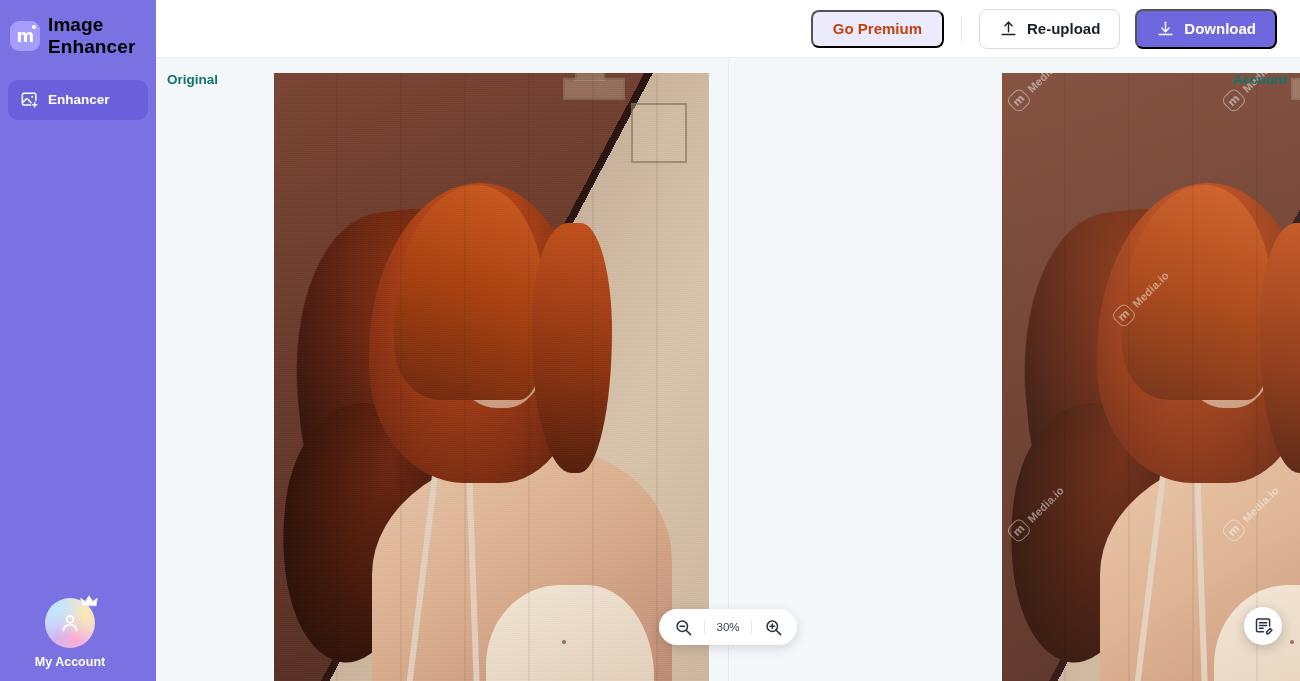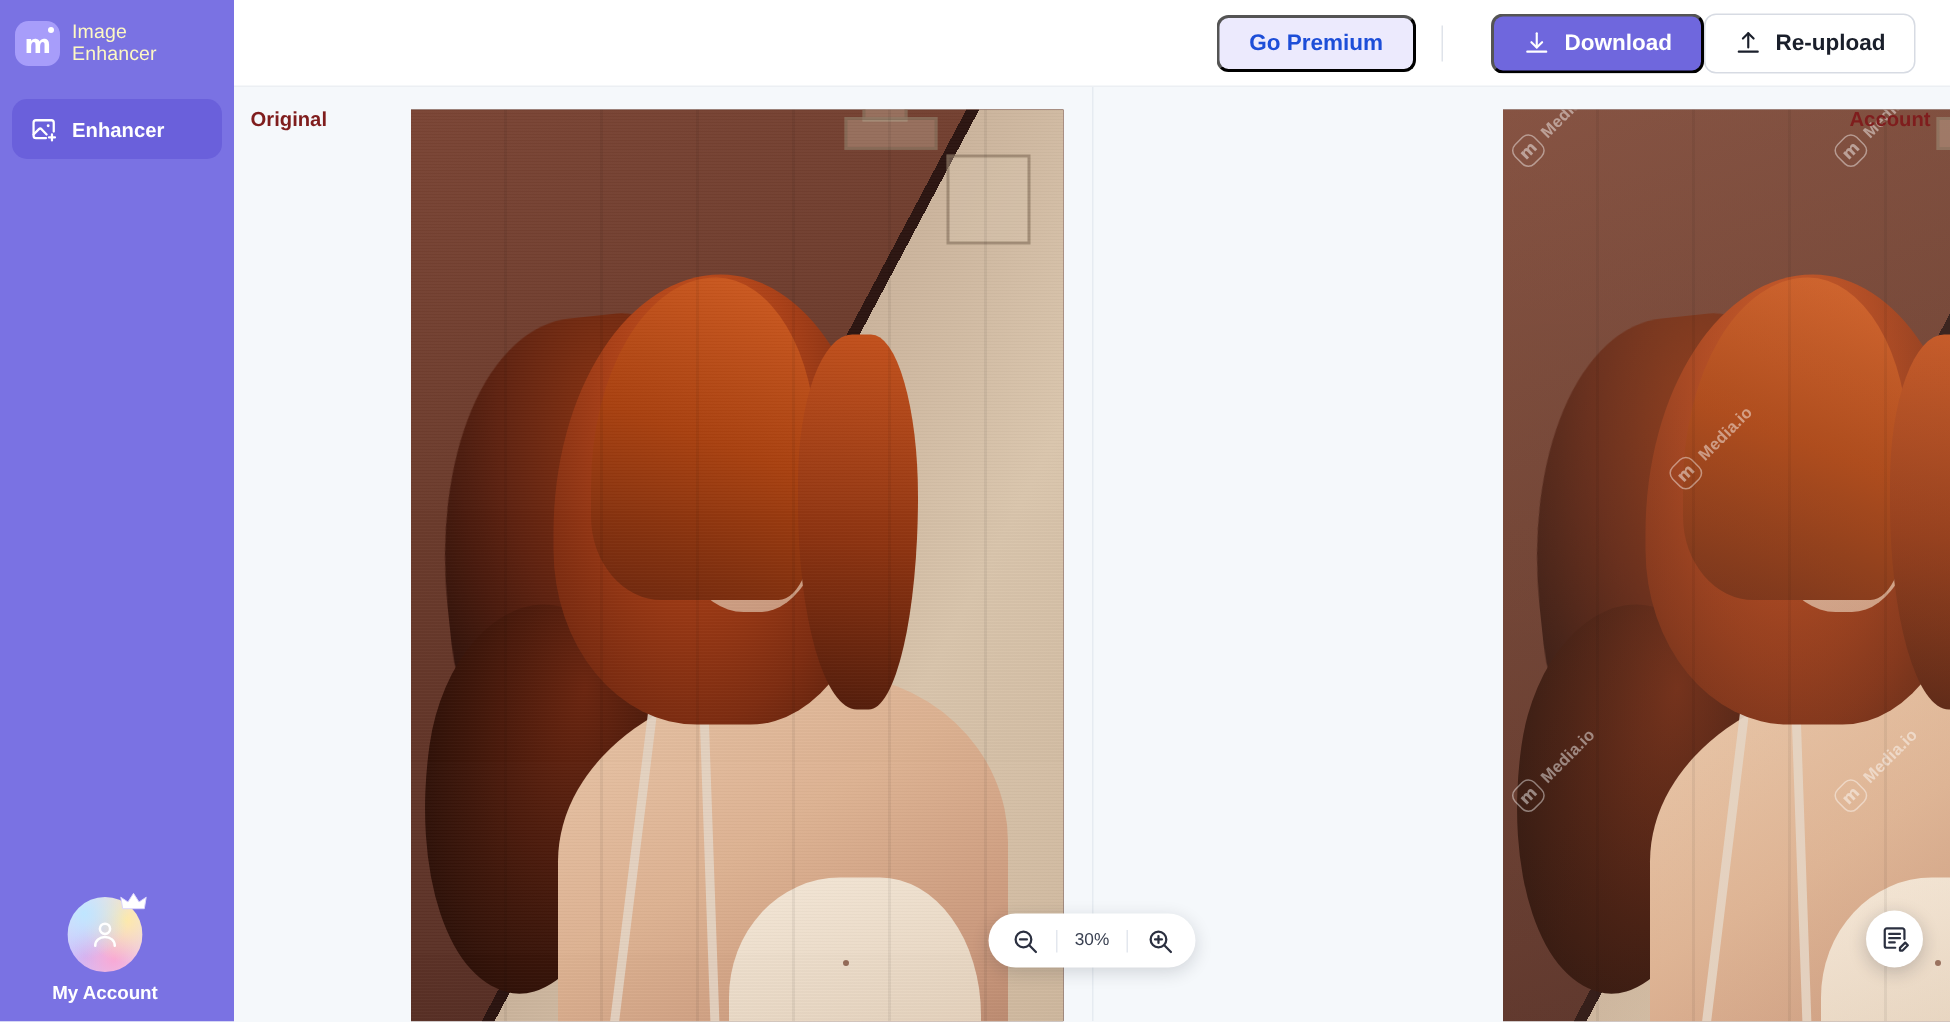--- a/index.html
+++ b/index.html
@@ -34,21 +34,21 @@
     font-family: "DejaVu Sans", sans-serif;
     line-height: 1; letter-spacing: -0.5px;
     transform: translateY(1px);
   }
   .brand-logo .dot {
     position: absolute; top: 4px; right: 4px;
     width: 4px; height: 4px; border-radius: 50%;
     background: #ffffff;
   }
   .brand-text {
-    color: #fef9c3; font-size: 13px; font-weight: 400;
+    color: #000000; font-size: 19px; font-weight: 700;
     line-height: 1.15; letter-spacing: 0.1px;
   }
 
   .nav { margin-top: 22px; padding: 0 8px; }
   .nav-item {
     display: flex; align-items: center; gap: 9px;
     height: 40px; border-radius: 10px;
     padding: 0 12px;
     color: #ffffff; font-size: 13.5px; font-weight: 600;
     cursor: pointer;
@@ -97,21 +97,21 @@
     padding-right: 23px;
     gap: 0;
   }
   .btn {
     display: inline-flex; align-items: center; justify-content: center;
     gap: 9px; cursor: pointer; font-weight: 700;
     border-radius: 8px; white-space: nowrap;
   }
   .btn-premium {
     height: 38px; padding: 0 20px;
-    background: #eceafd; color: #1d4ed8;
+    background: #eceafd; color: #c2410c;
     font-size: 15px;
   }
   .hdr-divider {
     width: 1px; height: 24px; background: #dfe3ea;
     margin: 0 17px;
   }
   .btn-reupload {
     height: 40px; padding: 0 19px;
     background: #ffffff; color: #1a1f2b;
     border: 1px solid #d7dbe3;
@@ -129,21 +129,21 @@
   .pane { position: absolute; top: 0; bottom: 0; }
   .pane-left  { left: 0; right: 572px; }
   .pane-right { left: 573px; right: 0; }
   .pane-divider {
     position: absolute; top: 0; bottom: 0; left: 572px;
     width: 1px; background: #e6ebf1;
   }
 
   .pane-label {
     position: absolute; top: 14px;
-    font-size: 13.5px; font-weight: 700; color: #7f1d1d;
+    font-size: 13.5px; font-weight: 700; color: #0f766e;
     z-index: 6;
   }
   .label-original { left: 11px; }
   .label-result   { right: 13px; }
 
   
   .photo-frame {
     position: absolute; top: 15px; bottom: -40px;
     overflow: hidden;
     background: #5d3327;
@@ -359,35 +359,35 @@
       </div>
       <div class="account-label">My Account</div>
     </div>
   </aside>
 
   <section class="main">
 
     <header class="header">
       <button class="btn btn-premium">Go Premium</button>
       <div class="hdr-divider"></div>
+      <button class="btn btn-reupload">
+        <svg width="19" height="19" viewBox="0 0 24 24" fill="none" stroke="#1a1f2b" stroke-width="1.8" stroke-linecap="round" stroke-linejoin="round">
+          <path d="M12 16V4"></path>
+            <path d="M7.5 8.5L12 4l4.5 4.5"></path>
+            <path d="M4 19.5h16"></path>
+        </svg>
+        <span>Re-upload</span>
+      </button>
       <button class="btn btn-download">
         <svg width="19" height="19" viewBox="0 0 24 24" fill="none" stroke="#ffffff" stroke-width="1.8" stroke-linecap="round" stroke-linejoin="round">
           <path d="M12 4v12"></path>
             <path d="M7.5 11.5L12 16l4.5-4.5"></path>
             <path d="M4 19.5h16"></path>
         </svg>
         <span>Download</span>
-      </button>
-      <button class="btn btn-reupload">
-        <svg width="19" height="19" viewBox="0 0 24 24" fill="none" stroke="#1a1f2b" stroke-width="1.8" stroke-linecap="round" stroke-linejoin="round">
-          <path d="M12 16V4"></path>
-            <path d="M7.5 8.5L12 4l4.5 4.5"></path>
-            <path d="M4 19.5h16"></path>
-        </svg>
-        <span>Re-upload</span>
       </button>
     </header>
 
     <div class="stage">
 
       <div class="pane-divider"></div>
 
       <div class="pane pane-left">
         <div class="pane-label label-original">Original</div>
         <div class="photo-frame frame-left">

